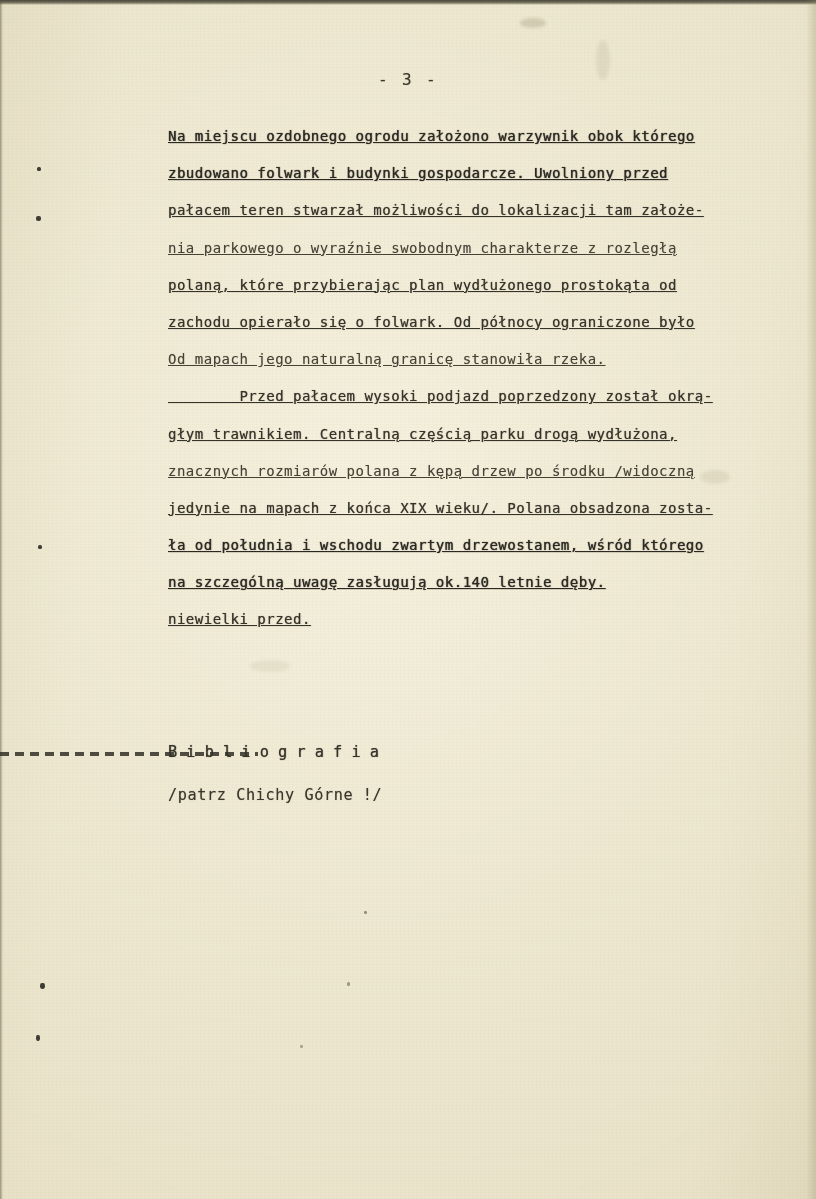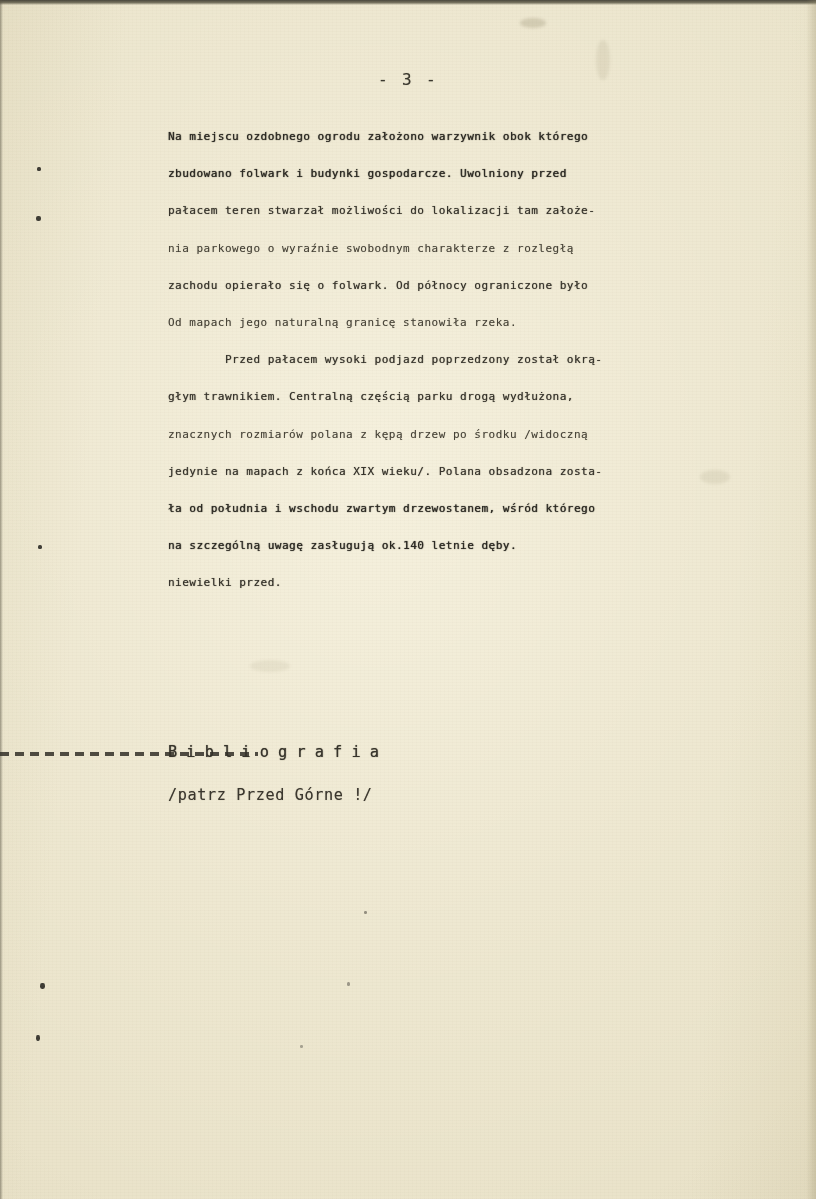--- a/index.html
+++ b/index.html
@@ -92,26 +92,27 @@
     position: absolute;
     top: 118px;
     left: 168px;
     width: 636px;
   }
 
   .line {
     height: 37.2px;
     line-height: 37.2px;
     white-space: pre;
-    font-size: 11px;
+    font-size: 14px;
     letter-spacing: 0.5px;
     color: #35322a;
     text-shadow:
       0 0 0.8px rgba(53,50,42,0.5),
       0.4px 0.3px 0.7px rgba(66,62,50,0.32);
+    text-decoration: underline;
   }
   
   .line.ink-heavy {
     color: #2a2822;
     text-shadow:
       0 0 1px rgba(42,40,34,0.75),
       0.5px 0.35px 0.8px rgba(55,52,42,0.5);
   }
   .line.ink-light {
     color: #454136;
@@ -182,41 +183,42 @@
 
   <div class="page-number">- 3 -</div>
 
   <div class="body-block">
 
     <div>
       <div class="line ink-heavy">Na miejscu ozdobnego ogrodu założono warzywnik obok którego</div>
       <div class="line ink-heavy">zbudowano folwark i budynki gospodarcze. Uwolniony przed</div>
       <div class="line">pałacem teren stwarzał możliwości do lokalizacji tam założe-</div>
       <div class="line ink-light">nia parkowego o wyraźnie swobodnym charakterze z rozległą</div>
+      <div class="line">polaną, które przybierając plan wydłużonego prostokąta od</div>
       <div class="line">zachodu opierało się o folwark. Od północy ograniczone było</div>
       <div class="line ink-light">Od mapach jego naturalną granicę stanowiła rzeka.</div>
     </div>
 
     <div>
       <div class="line">        Przed pałacem wysoki podjazd poprzedzony został okrą-</div>
       <div class="line">głym trawnikiem. Centralną częścią parku drogą wydłużona,</div>
       <div class="line ink-light">znacznych rozmiarów polana z kępą drzew po środku /widoczną</div>
       <div class="line">jedynie na mapach z końca XIX wieku/. Polana obsadzona zosta-</div>
       <div class="line ink-heavy">ła od południa i wschodu zwartym drzewostanem, wśród którego</div>
       <div class="line ink-heavy">na szczególną uwagę zasługują ok.140 letnie dęby.</div>
       <div class="line">niewielki przed.</div>
     </div>
 
   </div>
 
   <div class="biblio-block">
     <span class="biblio-heading">Bibliografia</span>
   </div>
   <div class="biblio-underline"></div>
-  <div class="biblio-ref">/patrz Przed Górne !/</div>
+  <div class="biblio-ref">/patrz Chichy Górne !/</div>
 
   <div class="speck" style="left:37px; top:167px; width:4px; height:4px;"></div>
   <div class="speck" style="left:36px; top:216px; width:5px; height:5px;"></div>
   <div class="speck" style="left:38px; top:545px; width:4px; height:4px;"></div>
   <div class="speck" style="left:40px; top:983px; width:5px; height:6px;"></div>
   <div class="speck" style="left:36px; top:1035px; width:4px; height:6px;"></div>
   <div class="speck" style="left:364px; top:911px; width:3px; height:3px; opacity:0.45;"></div>
   <div class="speck" style="left:347px; top:982px; width:3px; height:4px; opacity:0.4;"></div>
   <div class="speck" style="left:300px; top:1045px; width:3px; height:3px; opacity:0.35;"></div>
 

